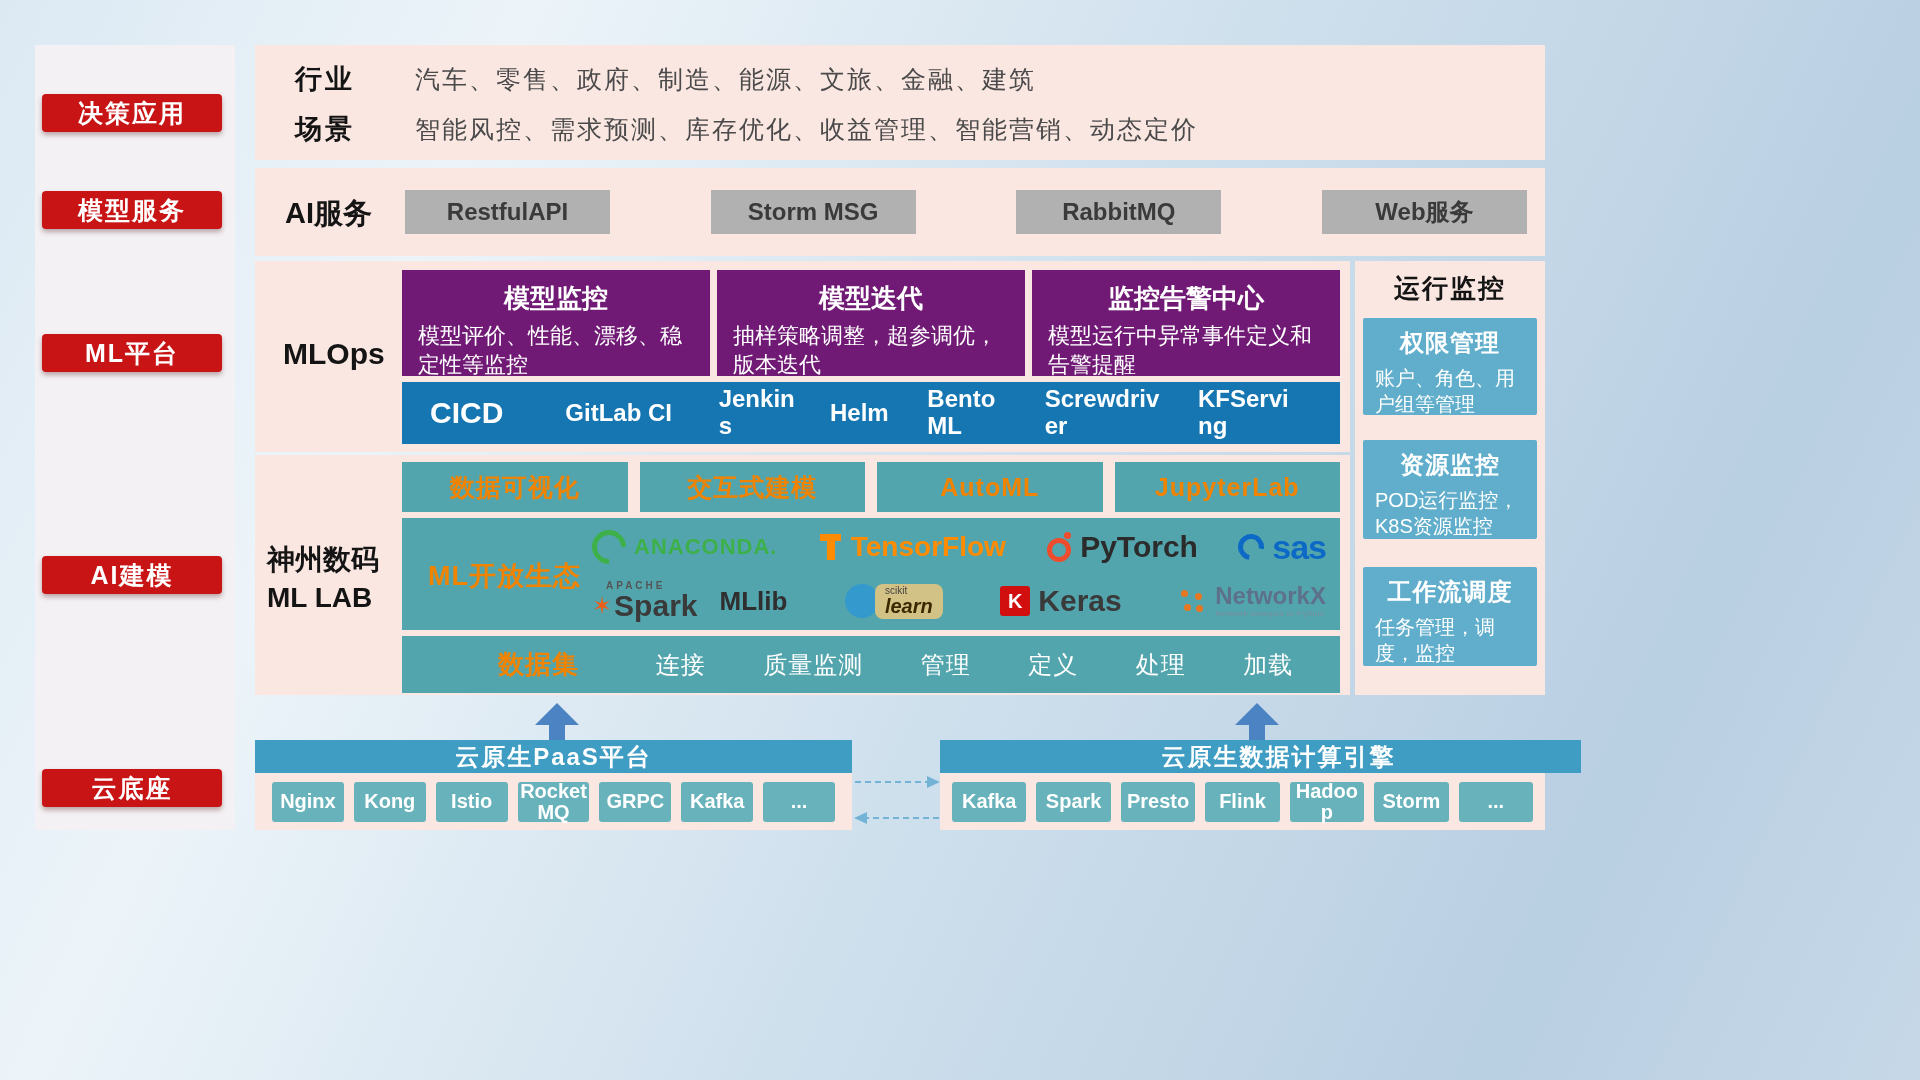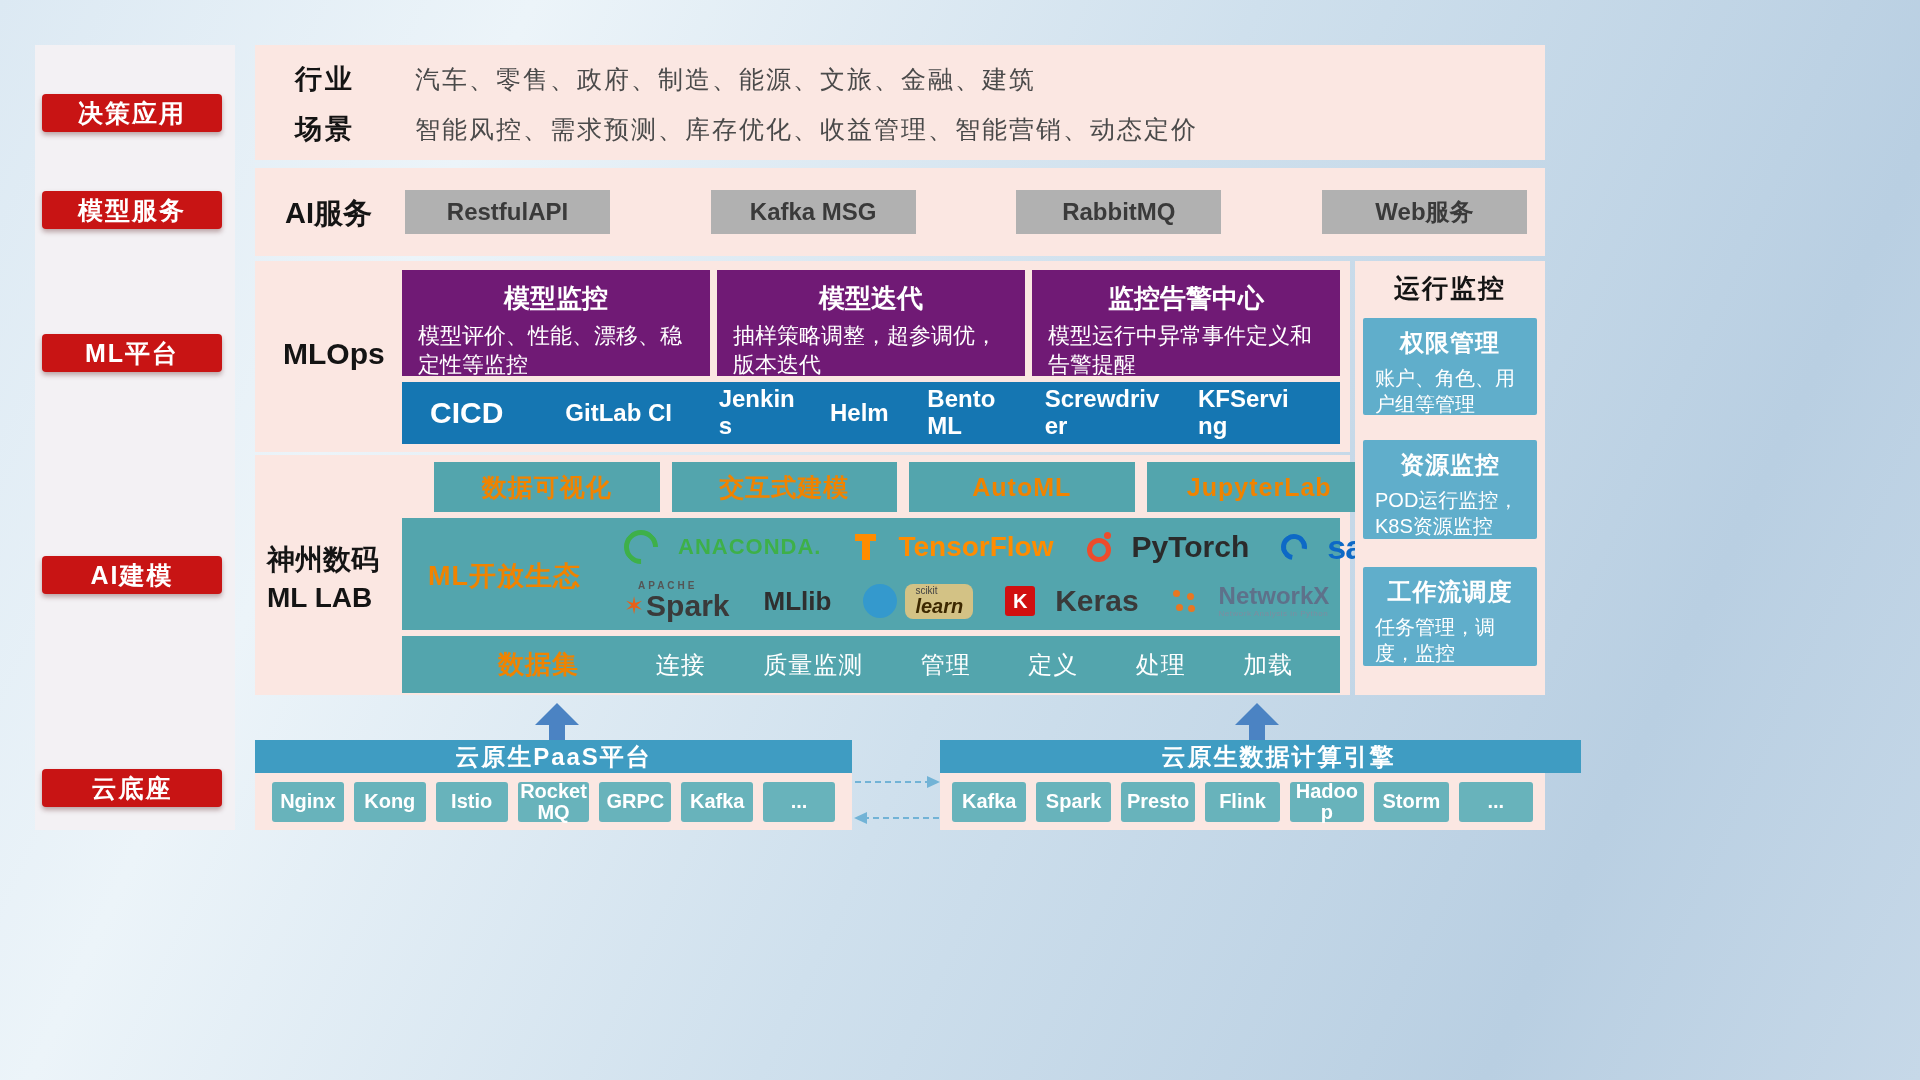--- a/index.html
+++ b/index.html
@@ -35,28 +35,28 @@
   .blue-card .bc-title{text-align:center;font-size:26px;font-weight:bold;margin-top:11px;}
   .blue-card .bc-desc{font-size:22px;margin-top:6px;padding:0 16px;line-height:1.3;}
   .cicd-bar{position:absolute;left:147px;top:121px;width:938px;height:62px;background:#1576b2;color:#fff;
     display:flex;align-items:center;}
   .cicd-label{font-size:30px;font-weight:bold;margin-left:28px;}
   .cicd-items{flex:1;display:flex;justify-content:space-between;margin:0 42px 0 62px;align-items:center;}
   .cicd-item{font-size:24px;font-weight:bold;line-height:1.12;word-break:break-all;}
   .cw1{width:120px;} .cw2{width:78px;} .cw3{width:64px;} .cw4{width:84px;} .cw5{width:120px;} .cw6{width:100px;}
   
   .lab-label{position:absolute;left:12px;top:86px;width:138px;font-size:28px;font-weight:bold;color:#141414;line-height:1.35;}
-  .tool-row{position:absolute;left:147px;top:7px;width:938px;display:flex;gap:12px;margin-left:32px;}
+  .tool-row{position:absolute;left:147px;top:7px;width:938px;display:flex;gap:12px;}
   .tool-btn{flex:1;height:50px;background:#53a5ad;color:#f08300;font-size:25px;font-weight:bold;
     display:flex;align-items:center;justify-content:center;letter-spacing:1px;}
   .eco-box{position:absolute;left:147px;top:63px;width:938px;height:112px;background:#53a5ad;}
   .eco-label{position:absolute;left:26px;top:40px;font-size:27px;font-weight:bold;color:#f08300;letter-spacing:1px;}
   .eco-rows{position:absolute;left:182px;right:6px;top:2px;bottom:2px;display:flex;flex-direction:column;}
   .eco-row{flex:1;display:flex;align-items:center;justify-content:space-between;padding:0 8px;}
-  .logo{display:flex;align-items:center;gap:20px;white-space:nowrap;margin-left:32px;}
+  .logo{display:flex;align-items:center;gap:8px;white-space:nowrap;}
   
   .anaconda-ring{width:24px;height:24px;border:5px solid #3eb049;border-right-color:transparent;border-radius:50%;transform:rotate(45deg);}
   .anaconda-text{font-size:22px;font-weight:bold;color:#3eb049;letter-spacing:1px;}
   .tf-mark{position:relative;width:25px;height:26px;}
   .tf-mark .h{position:absolute;top:0;left:2px;right:2px;height:7px;background:#ff8c00;}
   .tf-mark .v{position:absolute;top:0;left:9px;width:8px;bottom:0;background:#ff8c00;}
   .tf-text{font-size:28px;font-weight:bold;color:#ff8c00;}
   .pt-mark{position:relative;width:26px;height:30px;}
   .pt-ring{position:absolute;left:1px;bottom:0;width:14px;height:14px;border:5px solid #ee4c2c;border-radius:50%;}
   .pt-dot{position:absolute;right:1px;top:0;width:7px;height:7px;border-radius:50%;background:#ee4c2c;}
@@ -129,21 +129,21 @@
     <div class="ind-row">
       <span class="ind-label">场景</span>
       <span class="ind-value">智能风控、需求预测、库存优化、收益管理、智能营销、动态定价</span>
     </div>
   </div>
 
   <div class="pink sec-aiservice">
     <div class="svc-label">AI服务</div>
     <div class="svc-row">
       <div class="gray-btn">RestfulAPI</div>
-      <div class="gray-btn">Kafka MSG</div>
+      <div class="gray-btn">Storm MSG</div>
       <div class="gray-btn">RabbitMQ</div>
       <div class="gray-btn">Web服务</div>
     </div>
   </div>
 
   <div class="pink sec-mlplat">
     <div class="mlops-label">MLOps</div>
     <div class="mlops-cards">
       <div class="blue-card">
         <div class="bc-title">模型监控</div>

